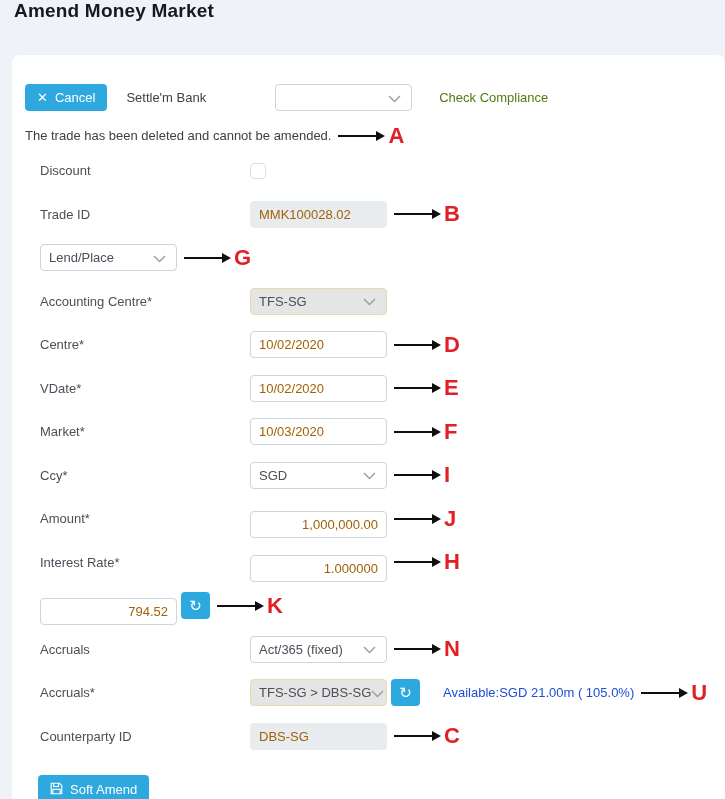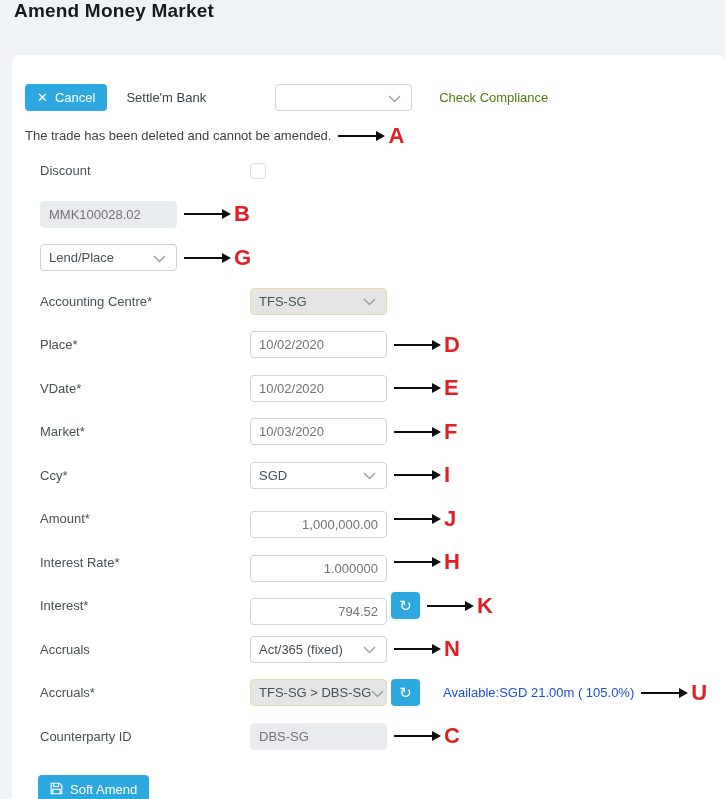--- a/index.html
+++ b/index.html
@@ -54,21 +54,21 @@
     color: #e02025; font-weight: bold; font-size: 22px; line-height: 1;
     margin-left: 3px; font-family: "Liberation Sans", sans-serif;
   }
 
   
   .form { margin-top: 13px; }
   .row { display: flex; align-items: center; height: 27px; margin-bottom: 16.5px; padding-left: 28px; }
   .flabel { width: 210px; font-size: 13px; color: #495057; flex: none; }
   .input {
     width: 137px; height: 27px; border: 1px solid #ced4da; border-radius: 4px;
-    font-size: 13px; color: #737373; padding: 0 8px; background: #fff; flex: none;
+    font-size: 13px; color: #a16207; padding: 0 8px; background: #fff; flex: none;
     font-family: "Liberation Sans", sans-serif; outline: none;
   }
   .input.right { text-align: right; margin-top: 12px; }
   .input.readonly { background: #e9ecef; border-color: #e9ecef; }
   .select {
     width: 137px; height: 27px; border: 1px solid #ced4da; border-radius: 4px;
     background: #fff; display: flex; align-items: center; justify-content: space-between;
     padding: 0 10px 0 8px; cursor: pointer; flex: none;
   }
   .select .sel-val { font-size: 13px; color: #495057; white-space: nowrap; }
@@ -123,20 +123,21 @@
 
   
   <div class="form">
 
     <div class="row">
       <span class="flabel">Discount</span>
       <div class="checkbox"></div>
     </div>
 
     <div class="row">
+      <span class="flabel">Trade ID</span>
       <input class="input readonly" readonly="" value="MMK100028.02" style="">
       <span class="annot">
           <span class="shaft"></span>
           <span class="head"></span>
         </span>
       <span class="marker">B</span>
     </div>
 
     <div class="row">
       <div class="select">
@@ -156,21 +157,21 @@
       <span class="flabel">Accounting Centre*</span>
       <div class="select yellow">
         <span class="sel-val">TFS-SG</span>
         <span><svg width="13" height="8" viewBox="0 0 13 8" fill="none" stroke="#98a1a8" stroke-width="1.5">
               <polyline points="1,1 6.5,6.5 12,1"></polyline>
             </svg></span>
       </div>
     </div>
 
     <div class="row">
-      <span class="flabel">Place*</span>
+      <span class="flabel">Centre*</span>
       <input class="input" value="10/02/2020" style="">
       <span class="annot">
           <span class="shaft"></span>
           <span class="head"></span>
         </span>
       <span class="marker">D</span>
     </div>
 
     <div class="row">
       <span class="flabel">VDate*</span>
@@ -221,21 +222,20 @@
       <span class="flabel">Interest Rate*</span>
       <input class="input right" value="1.000000" style="">
       <span class="annot">
           <span class="shaft"></span>
           <span class="head"></span>
         </span>
       <span class="marker">H</span>
     </div>
 
     <div class="row">
-      <span class="flabel">Interest*</span>
       <input class="input right" value="794.52" style="">
       <button class="rbtn">
           <span>↻</span>
         </button>
       <span class="annot">
           <span class="shaft"></span>
           <span class="head"></span>
         </span>
       <span class="marker">K</span>
     </div>

